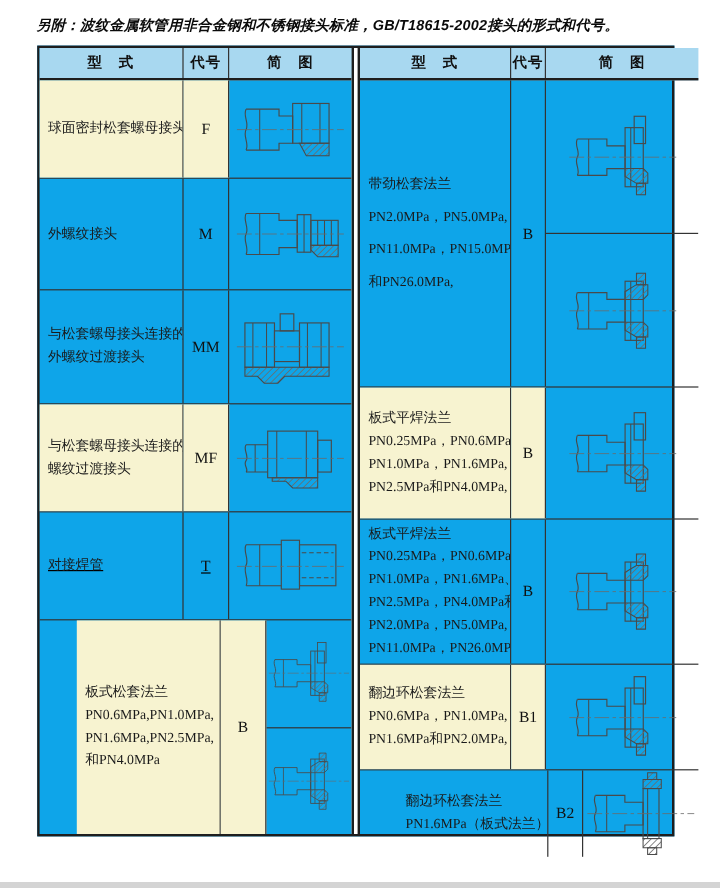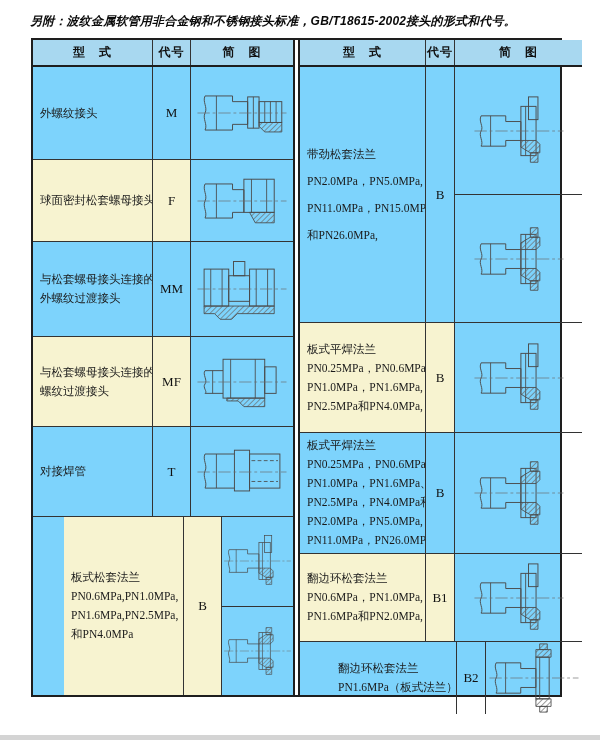--- a/index.html
+++ b/index.html
@@ -11,21 +11,21 @@
   .caption{
     position:absolute;left:30px;top:13px;width:560px;
     font-size:12px;font-weight:bold;color:#0a0a0a;letter-spacing:.2px;
     white-space:nowrap;
     font-style:italic;
   }
   .tbl{
     position:absolute;left:31px;top:38px;width:531px;height:659px;
     display:flex;box-sizing:border-box;
     border:2px solid var(--grid,#1e1e1e);
-    background:#7dd3fc;
+    background:#0ea5e9;
   }
   .half{display:flex;flex-direction:column;box-sizing:border-box;}
   .half.left{width:260px;}
   .half.right{flex:1;}
   .divider{
     width:7px;flex-shrink:0;background:#fff;box-sizing:border-box;
     border-left:2px solid var(--grid,#1e1e1e);
     border-right:2px solid var(--grid,#1e1e1e);
   }
   .hrow{
@@ -80,20 +80,42 @@
 
 <div class="caption">另附：波纹金属软管用非合金钢和不锈钢接头标准，GB/T18615-2002接头的形式和代号。</div>
 
 <div class="tbl">
   <div class="half left" id="half-left">
       <div class="hrow">
         <div class="hcell" style="width: 120px;">型　式</div>
         <div class="hcell" style="width: 38px;">代号</div>
         <div class="hcell grow">简　图</div>
       </div>
+      <div class="row hl" style="height: 82px;">
+        <div class="cell type" style="width: 120px;">
+          <div class="lines">
+            <div>球面密封松套螺母接头</div>
+          </div>
+        </div>
+        <div class="cell code" style="width: 38px;">F</div>
+        <div class="cell diag">
+          <div class="dsub">
+            <svg class="fitting" viewBox="0 0 100 76" width="96" height="72">
+              <path d="M11,20 H40 V26 H52 V50 H40 V56 H11" stroke="#4a4a4a" stroke-width="1" fill="none" stroke-linejoin="miter"></path>
+              <path d="M11,20 C8,26 14,32 11,38 C8,44 14,50 11,56" stroke="#4a4a4a" stroke-width="1" fill="none" stroke-linejoin="miter"></path>
+              <line x1="23" y1="20" x2="23" y2="56" stroke="#4a4a4a" stroke-width="0.9"></line>
+              <rect x="52" y="15" width="32" height="35" stroke="#4a4a4a" stroke-width="1" fill="none" stroke-linejoin="miter"></rect>
+              <line x1="60" y1="15" x2="60" y2="50" stroke="#4a4a4a" stroke-width="0.9"></line>
+              <line x1="76" y1="15" x2="76" y2="50" stroke="#4a4a4a" stroke-width="0.9"></line>
+              <polygon points="58,50 84,50 84,61 64,61" fill="url(#hp)" stroke="#4a4a4a" stroke-width="0.9"></polygon>
+              <line x1="3" y1="38" x2="97" y2="38" stroke="#6a6a6a" stroke-width="0.7" stroke-dasharray="13 3 3 3"></line>
+            </svg>
+          </div>
+        </div>
+      </div>
       <div class="row" style="height: 93px;">
         <div class="cell type" style="width: 120px;">
           <div class="lines">
             <div>外螺纹接头</div>
           </div>
         </div>
         <div class="cell code" style="width: 38px;">M</div>
         <div class="cell diag">
           <div class="dsub">
             <svg class="fitting" viewBox="0 0 100 76" width="96" height="72">
@@ -105,42 +127,20 @@
               <rect x="68" y="26" width="24" height="22" stroke="#4a4a4a" stroke-width="1" fill="none" stroke-linejoin="miter"></rect>
               <line x1="74" y1="26" x2="74" y2="48" stroke="#4a4a4a" stroke-width="0.9"></line>
               <line x1="80" y1="26" x2="80" y2="48" stroke="#4a4a4a" stroke-width="0.9"></line>
               <line x1="86" y1="26" x2="86" y2="48" stroke="#4a4a4a" stroke-width="0.9"></line>
               <polygon points="68,48 92,48 92,58 74,58 68,52" fill="url(#hp)" stroke="#4a4a4a" stroke-width="0.9"></polygon>
               <line x1="3" y1="38" x2="97" y2="38" stroke="#6a6a6a" stroke-width="0.7" stroke-dasharray="13 3 3 3"></line>
             </svg>
           </div>
         </div>
       </div>
-      <div class="row hl" style="height: 82px;">
-        <div class="cell type" style="width: 120px;">
-          <div class="lines">
-            <div>球面密封松套螺母接头</div>
-          </div>
-        </div>
-        <div class="cell code" style="width: 38px;">F</div>
-        <div class="cell diag">
-          <div class="dsub">
-            <svg class="fitting" viewBox="0 0 100 76" width="96" height="72">
-              <path d="M11,20 H40 V26 H52 V50 H40 V56 H11" stroke="#4a4a4a" stroke-width="1" fill="none" stroke-linejoin="miter"></path>
-              <path d="M11,20 C8,26 14,32 11,38 C8,44 14,50 11,56" stroke="#4a4a4a" stroke-width="1" fill="none" stroke-linejoin="miter"></path>
-              <line x1="23" y1="20" x2="23" y2="56" stroke="#4a4a4a" stroke-width="0.9"></line>
-              <rect x="52" y="15" width="32" height="35" stroke="#4a4a4a" stroke-width="1" fill="none" stroke-linejoin="miter"></rect>
-              <line x1="60" y1="15" x2="60" y2="50" stroke="#4a4a4a" stroke-width="0.9"></line>
-              <line x1="76" y1="15" x2="76" y2="50" stroke="#4a4a4a" stroke-width="0.9"></line>
-              <polygon points="58,50 84,50 84,61 64,61" fill="url(#hp)" stroke="#4a4a4a" stroke-width="0.9"></polygon>
-              <line x1="3" y1="38" x2="97" y2="38" stroke="#6a6a6a" stroke-width="0.7" stroke-dasharray="13 3 3 3"></line>
-            </svg>
-          </div>
-        </div>
-      </div>
       <div class="row" style="height: 95px;">
         <div class="cell type" style="width: 120px;">
           <div class="lines">
             <div>与松套螺母接头连接的</div>
             <div>外螺纹过渡接头</div>
           </div>
         </div>
         <div class="cell code" style="width: 38px;">MM</div>
         <div class="cell diag">
           <div class="dsub">
@@ -176,21 +176,21 @@
               <rect x="30" y="14" width="44" height="41" stroke="#4a4a4a" stroke-width="1" fill="none" stroke-linejoin="miter"></rect>
               <line x1="38" y1="14" x2="38" y2="55" stroke="#4a4a4a" stroke-width="0.9"></line>
               <line x1="64" y1="14" x2="64" y2="55" stroke="#4a4a4a" stroke-width="0.9"></line>
               <rect x="74" y="22" width="12" height="28" stroke="#4a4a4a" stroke-width="1" fill="none" stroke-linejoin="miter"></rect>
               <polygon points="34,55 74,55 74,64 52,64 46,58 34,58" fill="url(#hp)" stroke="#4a4a4a" stroke-width="0.9"></polygon>
               <line x1="3" y1="38" x2="97" y2="38" stroke="#6a6a6a" stroke-width="0.7" stroke-dasharray="13 3 3 3"></line>
             </svg>
           </div>
         </div>
       </div>
-      <div class="row" style="height: 90px;">
+      <div class="row" style="height: 90px; text-decoration: underline;">
         <div class="cell type" style="width: 120px;">
           <div class="lines">
             <div>对接焊管</div>
           </div>
         </div>
         <div class="cell code" style="width: 38px;">T</div>
         <div class="cell diag">
           <div class="dsub">
             <svg class="fitting" viewBox="0 0 100 76" width="96" height="72">
               <path d="M11,19 H42 M11,55 H42" stroke="#4a4a4a" stroke-width="1" fill="none" stroke-linejoin="miter"></path>

